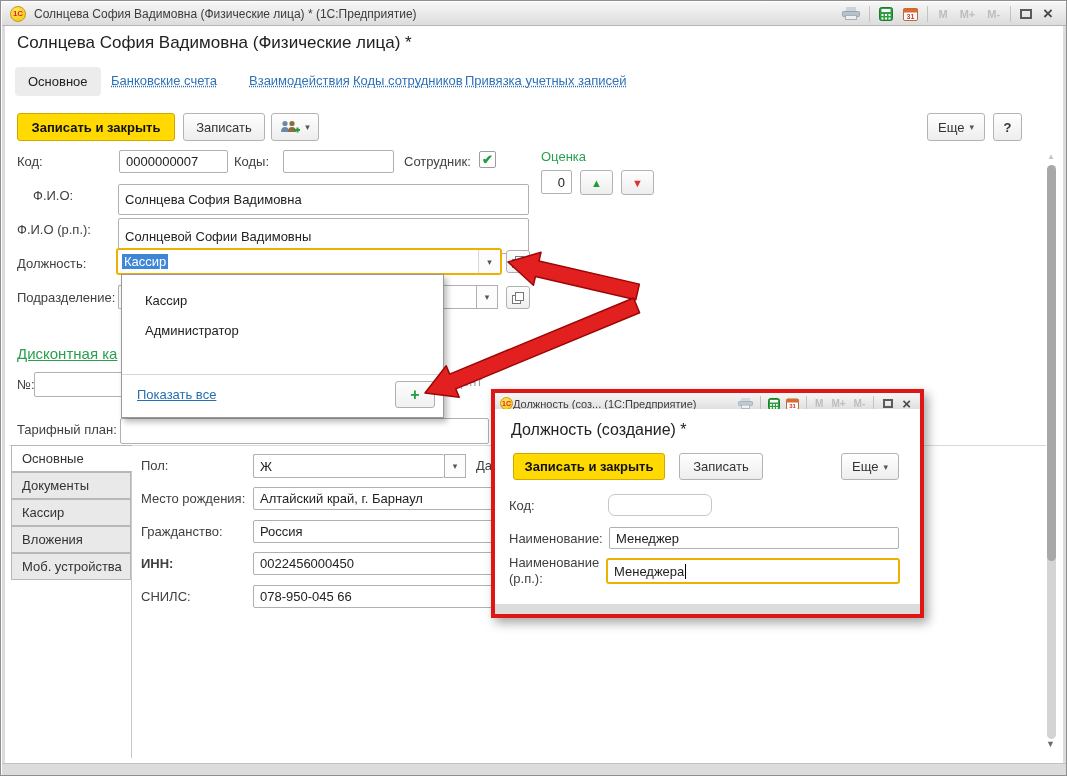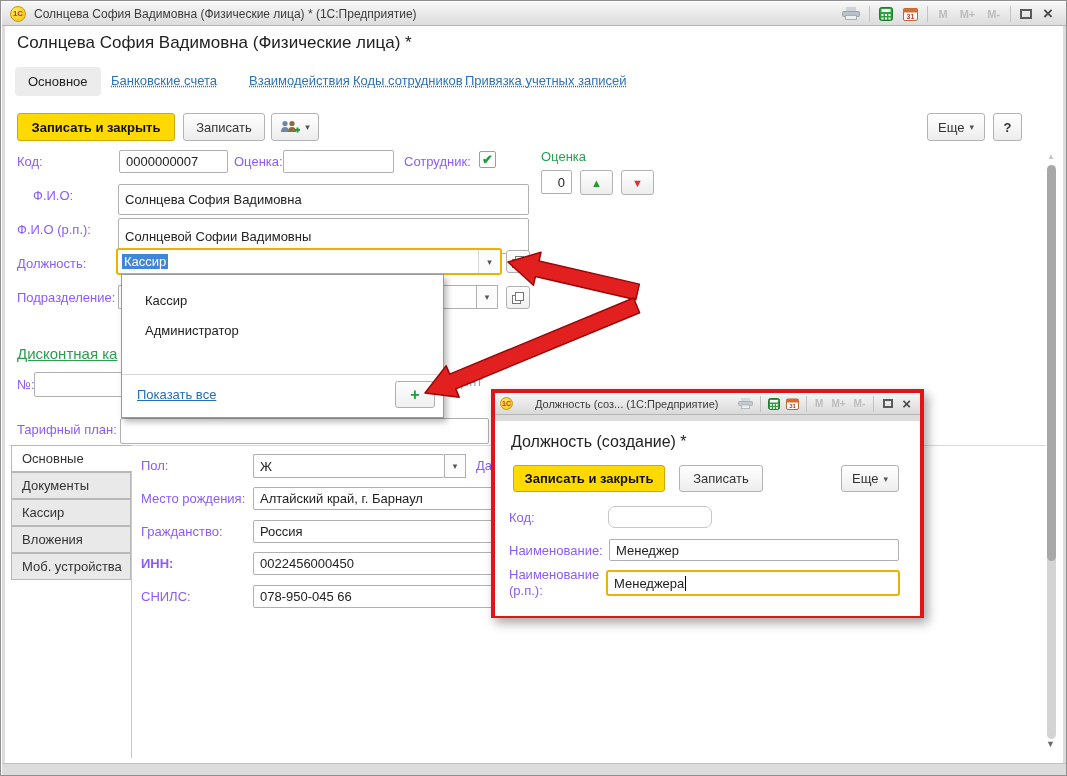--- a/index.html
+++ b/index.html
@@ -18,44 +18,44 @@
   .frame-left{left:1px;top:25px;width:3px;height:738px;background:#dcdcdc;}
   .frame-right{left:1062px;top:25px;width:4px;height:738px;background:#dcdcdc;}
   .frame-bottom{left:1px;top:762px;width:1065px;height:13px;background:#dcdcdc;border-top:1px solid #c2c2c2;}
   
   .page-title{left:16px;top:32px;font-size:17px;color:#222;font-weight:500;}
   .nav-active{left:14px;top:66px;height:29px;background:#ececec;border-radius:4px;display:flex;align-items:center;padding:0 13px;font-size:13px;color:#222;}
   .nav-link{top:72px;font-size:13px;color:#2e71b8;text-decoration:underline dotted;cursor:pointer;white-space:nowrap;}
   .btn{display:flex;align-items:center;justify-content:center;font-size:13px;color:#333;background:linear-gradient(#ffffff,#ededed);border:1px solid #b3b3b3;border-radius:3px;cursor:pointer;}
   .btn-yellow{background:#ffd900;border:1px solid #cfa900;font-weight:bold;color:#111;}
   .caret{font-size:9px;color:#555;margin-left:5px;}
-  .lbl{font-size:13px;color:#8b5cf6;white-space:nowrap;}
+  .lbl{font-size:13px;color:#404040;white-space:nowrap;}
   .lbl-gray{color:#9c9c9c;}
   .lbl-green{color:#2aa050;}
   .inp{background:#fff;border:1px solid #b0b0b0;border-radius:2px;font-size:13px;color:#222;display:flex;align-items:center;padding:0 6px;white-space:nowrap;overflow:hidden;}
   .checkbox{width:17px;height:17px;background:#fff;border:1px solid #9e9e9e;border-radius:2px;display:flex;align-items:center;justify-content:center;color:#1e9e40;font-size:13px;font-weight:bold;}
   .combo-active{border:2px solid #edb200;border-radius:3px;background:#fff;display:flex;align-items:stretch;}
   .combo-text{flex:1;display:flex;align-items:center;padding:0 4px;font-size:13px;}
   .sel{background:#3e86d8;color:#fff;padding:0 2px;}
   .combo-caret{width:22px;display:flex;align-items:center;justify-content:center;border-left:1px solid #d8d8d8;background:#fcfcfc;font-size:9px;color:#555;cursor:pointer;}
   .mini-btn{display:flex;align-items:center;justify-content:center;background:linear-gradient(#fdfdfd,#f0f0f0);border:1px solid #b0b0b0;border-radius:3px;cursor:pointer;}
   .popup{left:120px;top:273px;width:323px;height:144px;background:#fff;border:1px solid #9a9a9a;box-shadow:3px 4px 6px rgba(0,0,0,.28);z-index:30;}
   .popup-item{position:absolute;left:0;width:100%;height:30px;display:flex;align-items:center;padding-left:23px;font-size:13px;color:#222;cursor:pointer;}
   .popup-sep{position:absolute;left:0;top:99px;width:100%;height:1px;background:#d6d6d6;}
   .link{color:#2470b3;text-decoration:underline;font-size:13px;cursor:pointer;}
   .hline{left:8px;top:444px;width:1037px;height:1px;background:#d9d9d9;}
   .vline{left:130px;top:444px;width:1px;height:313px;background:#c9c9c9;}
   .side-tab{left:10px;width:120px;height:27px;border:1px solid #b8b8b8;background:#e9e9e9;display:flex;align-items:center;padding-left:10px;font-size:13px;color:#333;cursor:pointer;z-index:2;}
   .side-tab.active{background:#fff;border-right:none;width:121px;}
   
   .modal-frame{left:490px;top:388px;width:433px;height:229px;border:4px solid #e01515;z-index:40;box-shadow:4px 5px 10px rgba(0,0,0,.35);background:#dcdcdc;}
   .modal-tb{position:absolute;left:0;top:0;width:100%;height:22px;background:linear-gradient(#f7f7f7,#d9d9d9);border-bottom:1px solid #b5b5b5;display:flex;align-items:center;padding:0 5px;}
-  .modal-body{position:absolute;left:0;top:28px;width:100%;height:195px;background:#fff;}
+  .modal-body{position:absolute;left:0;top:16px;width:100%;height:195px;background:#fff;}
   .modal-tb .logo{width:13px;height:13px;font-size:7px;}
-  .modal-tb .tb-title{font-size:11px;margin-left:22px;}
+  .modal-tb .tb-title{font-size:11px;margin-left:0;}
   .arrows{left:0;top:0;z-index:60;pointer-events:none;}
   .scroll-up{left:1046px;top:151px;font-size:8px;color:#c6c6c6;z-index:10;}
   .scroll-thumb1{left:1046px;top:164px;width:9px;height:396px;background:#a8a8a8;border-radius:5px;z-index:10;cursor:pointer;}
   .scroll-thumb2{left:1046px;top:552px;width:9px;height:186px;background:#d4d4d4;border-radius:5px;z-index:9;cursor:pointer;}
   .scroll-down{left:1045px;top:738px;font-size:9px;color:#6a6a6a;z-index:10;}
   .text-caret{display:inline-block;width:1px;height:15px;background:#000;margin-left:1px;}
 </style>
 </head>
 <body>
 
@@ -127,21 +127,21 @@
     <span class="caret">▾</span>
   </div>
   <div class="abs btn" style="left:926px;top:112px;width:58px;height:28px;">
     <span>Еще</span>
     <span class="caret">▾</span>
   </div>
   <div class="abs btn" style="left:992px;top:112px;width:29px;height:28px;font-weight:bold;">?</div>
 
   <div class="abs lbl" style="left:16px;top:153px;">Код:</div>
   <div class="abs inp" style="left:118px;top:149px;width:109px;height:23px;">0000000007</div>
-  <div class="abs lbl" style="left:233px;top:153px;">Оценка:</div>
+  <div class="abs lbl" style="left:233px;top:153px;">Коды:</div>
   <div class="abs inp" style="left:282px;top:149px;width:111px;height:23px;"></div>
   <div class="abs lbl" style="left:403px;top:153px;">Сотрудник:</div>
   <div class="abs checkbox" style="left:478px;top:150px;">
       <span>✔</span>
     </div>
 
   <div class="abs lbl lbl-green" style="left:540px;top:148px;">Оценка</div>
   <div class="abs inp" style="left:540px;top:169px;width:31px;height:24px;justify-content:flex-end;">0</div>
   <div class="abs btn" style="left:579px;top:169px;width:33px;height:25px;">
       <span style="color:#1e9e2e;font-size:11px;">▲</span>

